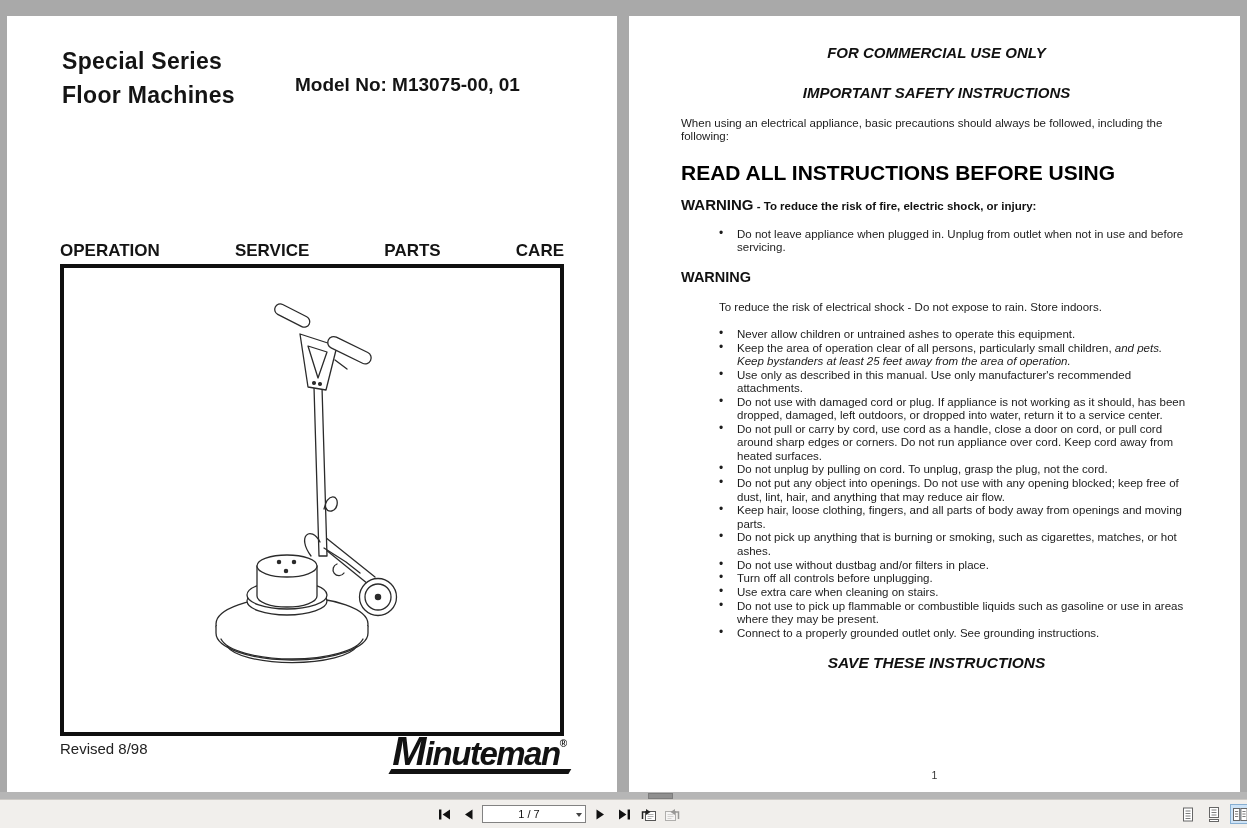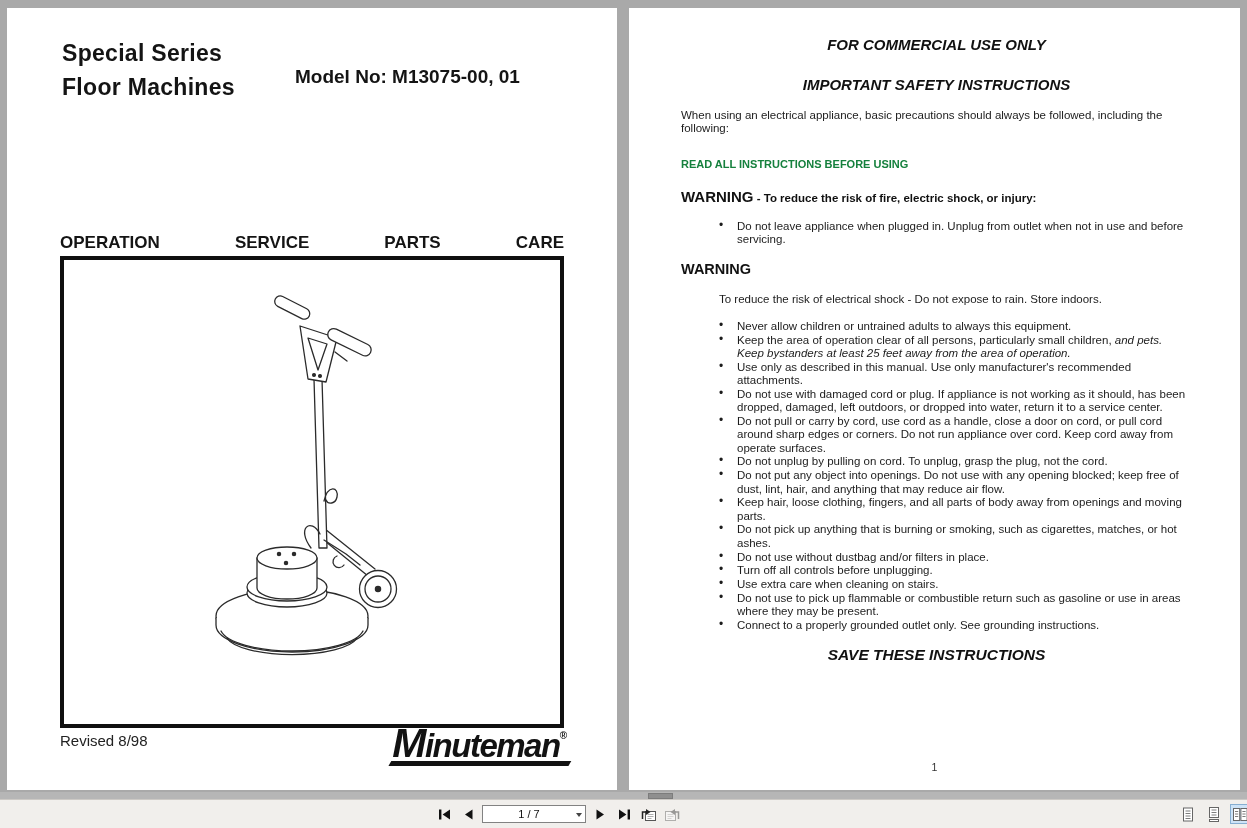--- a/index.html
+++ b/index.html
@@ -5,21 +5,21 @@
   html,body{margin:0;padding:0;}
   body{
     width:1247px;height:828px;position:relative;overflow:hidden;
     background:#a9a9a9;
     font-family:"Liberation Sans", sans-serif;
     color:#1a1a1a;
     -webkit-font-smoothing:antialiased;
   }
   
   .doc-area{position:absolute;left:0;top:0;right:0;bottom:28px;background:#a9a9a9;}
-  .page{position:absolute;top:8px;height:782px;background:#ffffff;}
+  .page{position:absolute;top:16px;height:782px;background:#ffffff;}
   .page-left{left:7px;width:610px;}
   .page-right{left:629px;width:611px;}
 
   
   .cover-title{position:absolute;left:55px;top:28px;font-size:23px;font-weight:bold;line-height:34px;letter-spacing:.3px;color:#141414;}
   .model-no{position:absolute;left:288px;top:34px;font-size:19px;font-weight:bold;color:#141414;margin-top:24px;}
   .tabs{position:absolute;left:53px;top:225px;width:504px;display:flex;justify-content:space-between;font-size:17px;font-weight:bold;color:#141414;}
   .cover-box{position:absolute;left:53px;top:248px;width:504px;height:472px;border:4px solid #101010;box-sizing:border-box;background:#fff;}
   .machine{position:absolute;left:118px;top:26px;}
   .revised{position:absolute;left:53px;top:724px;font-size:15px;color:#222;}
@@ -27,21 +27,21 @@
   .logo .logo-m{font-size:41px;}
   .logo sup{font-size:10px;font-style:normal;letter-spacing:0;vertical-align:18px;}
   .logo .underline{position:absolute;left:-2px;right:-3px;bottom:-1px;height:4.5px;background:#121212;transform:skewX(-30deg);}
 
   
   .safety{position:absolute;left:0;top:0;right:0;bottom:0;padding:0 48px 0 52px;box-sizing:border-box;font-size:11.5px;line-height:13.3px;color:#1c1c1c;}
   .safety h1{font-size:15px;font-weight:bold;text-align:center;margin:0;color:#111;font-style:italic;}
   .h-commercial{padding-top:30px;}
   .h-important{margin-top:27px !important;}
   .intro{margin:17px 0 0 0;}
-  .h-readall{font-size:11px;font-weight:bold;margin:23px 0 0 0;color:#15803d;}
+  .h-readall{font-size:21px;font-weight:bold;margin:23px 0 0 0;color:#000000;}
   .warn-line{margin-top:19px;}
   .warn-big{font-size:15px;font-weight:bold;color:#111;}
   .warn-sub{font-size:11.5px;font-weight:bold;color:#111;}
   ul.bullets{list-style:none;margin:14px 0 0 0;padding:0 0 0 56px;}
   ul.bullets li{position:relative;margin:0 0 .5px 0;max-width:462px;}
   ul.bullets li::before{content:"\2022";position:absolute;left:-18px;top:-1px;font-size:12px;}
   ul.bullets li em{font-style:italic;}
   .warn-title2{font-size:14.5px;font-weight:bold;margin-top:17px;color:#111;}
   .warn2-intro{margin:16px 0 13px 38px;}
   .h-save{margin-top:16px !important;font-size:15.5px !important;}
@@ -146,33 +146,33 @@
         <span class="warn-big">WARNING</span>
         <span class="warn-sub">- To reduce the risk of fire, electric shock, or injury:</span>
       </div>
       <ul class="bullets">
           <li><span>Do not leave appliance when plugged in.  Unplug from outlet when not in use and before servicing.</span></li>
         </ul>
 
       <div class="warn-title2">WARNING</div>
       <p class="warn2-intro">To reduce the risk of electrical shock - Do not expose to rain. Store indoors.</p>
       <ul class="bullets">
-          <li><span>Never allow children or untrained adults to always this equipment.</span></li>
+          <li><span>Never allow children or untrained ashes to operate this equipment.</span></li>
           <li><span>Keep the area of operation clear of all persons, particularly small children, </span><em>and pets.  Keep bystanders at least 25 feet away from the area of operation.</em></li>
           <li><span>Use only as described in this manual.  Use only manufacturer's recommended attachments.</span></li>
           <li><span>Do not use with damaged cord or plug.  If appliance is not working as it should, has been dropped, damaged, left outdoors, or dropped into water, return it to a service center.</span></li>
-          <li><span>Do not pull or carry by cord, use cord as a handle, close a door on cord, or pull cord around sharp edges or corners.  Do not run appliance over cord. Keep cord away from operate surfaces.</span></li>
+          <li><span>Do not pull or carry by cord, use cord as a handle, close a door on cord, or pull cord around sharp edges or corners.  Do not run appliance over cord. Keep cord away from heated surfaces.</span></li>
           <li><span>Do not unplug by pulling on cord.  To unplug, grasp the plug, not the cord.</span></li>
           <li><span>Do not put any object into openings.  Do not use with any opening blocked; keep free of dust, lint, hair, and anything that may reduce air flow.</span></li>
           <li><span>Keep hair, loose clothing, fingers, and all parts of body away from openings and moving parts.</span></li>
           <li><span>Do not pick up anything that is burning or smoking, such as cigarettes, matches, or hot ashes.</span></li>
           <li><span>Do not use without dustbag and/or filters in place.</span></li>
           <li><span>Turn off all controls before unplugging.</span></li>
           <li><span>Use extra care when cleaning on stairs.</span></li>
-          <li><span>Do not use to pick up flammable or combustible return such as gasoline or use in areas where they may be present.</span></li>
+          <li><span>Do not use to pick up flammable or combustible liquids such as gasoline or use in areas where they may be present.</span></li>
           <li><span>Connect to a properly grounded outlet only.  See grounding instructions.</span></li>
         </ul>
 
       <h1 class="h-save">SAVE THESE INSTRUCTIONS</h1>
       <div class="pageno">1</div>
     </div>
   </div>
 
   <div class="hscroll-track">
     <div class="hscroll-thumb"></div>

